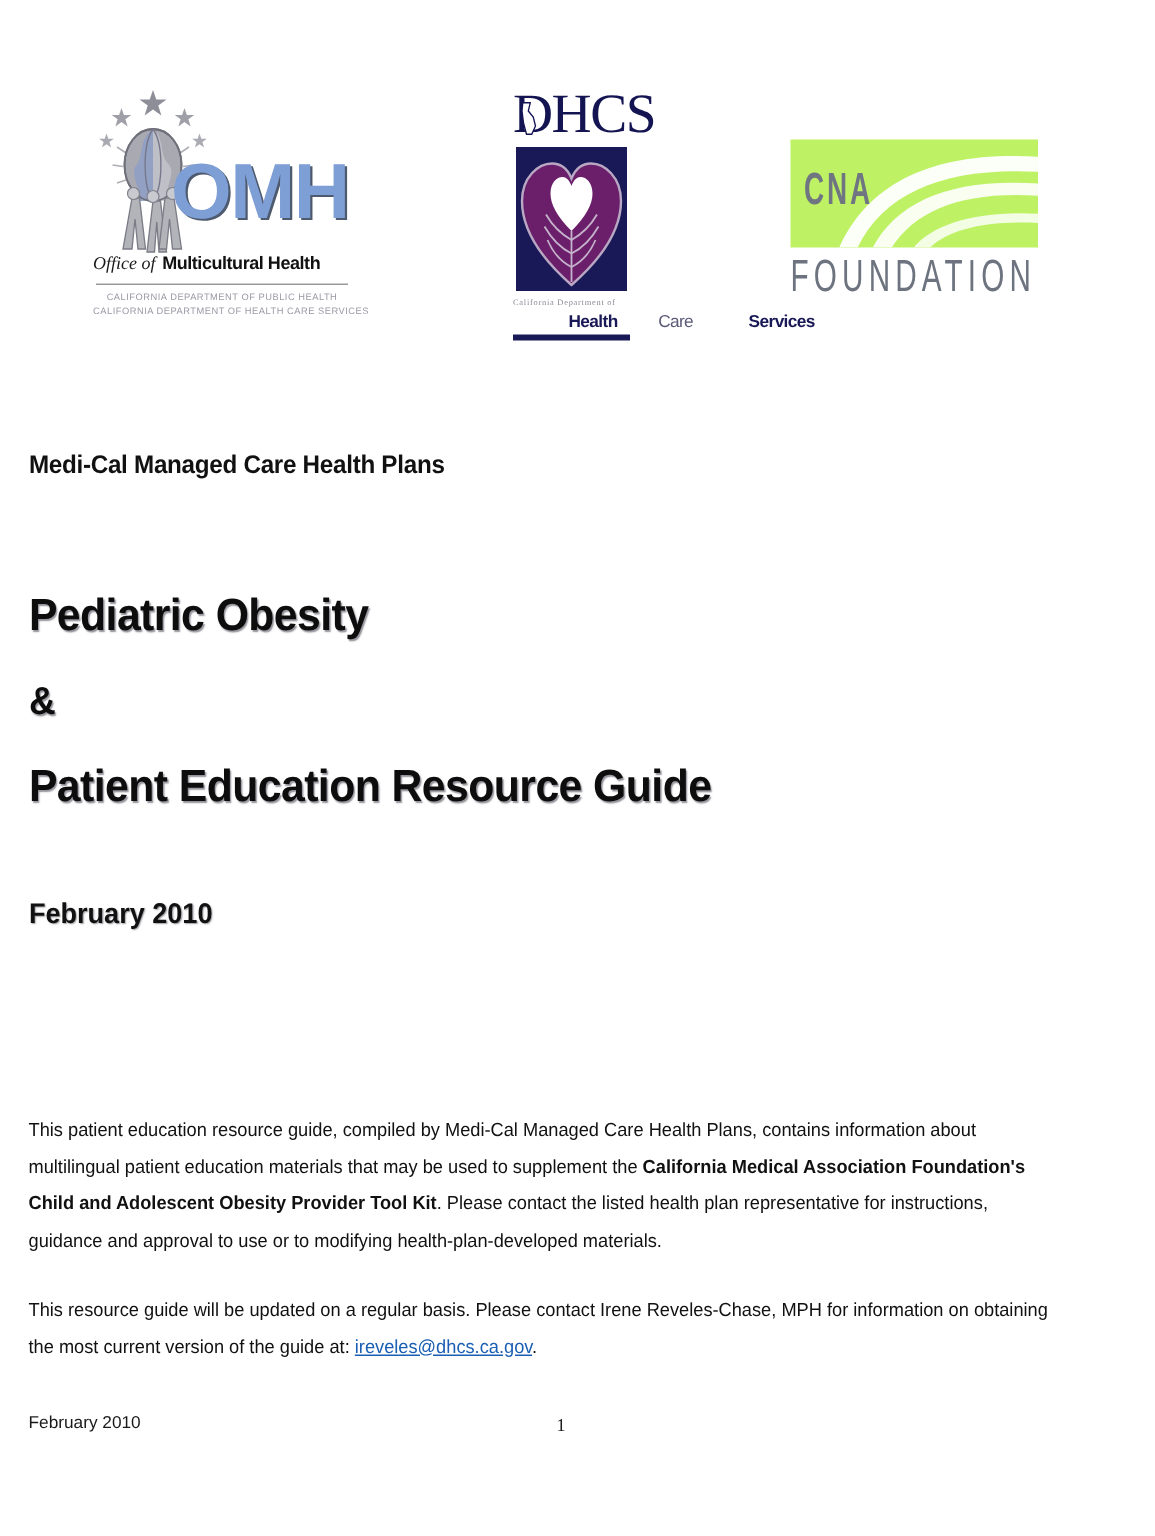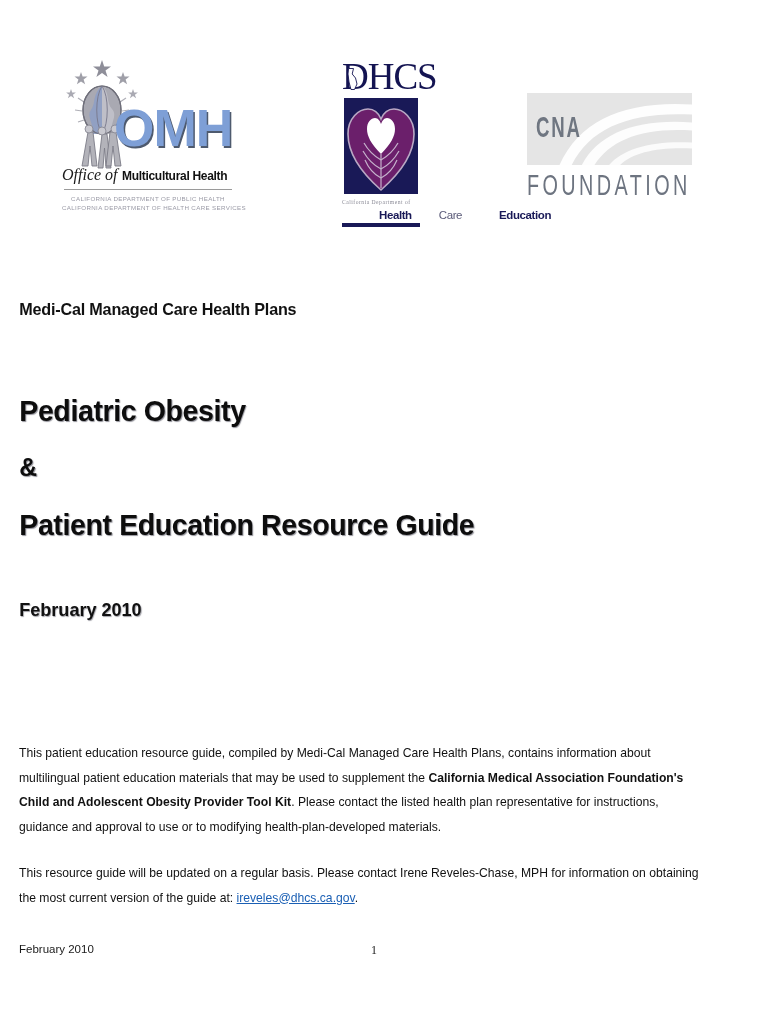--- a/index.html
+++ b/index.html
@@ -60,21 +60,21 @@
   .omh-tagline {
     position: absolute;
     top: 108px;
     left: 0px;
     width: 172px;
     white-space: nowrap;
   }
   .omh-tag-ital {
     font-family: "Liberation Serif", serif;
     font-style: italic;
-    font-size: 16px;
+    font-size: 12px;
     color: #1a1a1a;
   }
   .omh-tag-bold {
     font-family: "Liberation Sans", sans-serif;
     font-weight: bold;
     font-size: 12px;
     color: #111111;
     letter-spacing: -0.3px;
   }
   .omh-rule {
@@ -189,21 +189,21 @@
     position: absolute;
     left: 527px;
     top: 93px;
     width: 165px;
     height: 115px;
   }
   .cna-box {
     position: relative;
     width: 165px;
     height: 72px;
-    background: #e5e5e5;
+    background: #bef264;
     overflow: hidden;
   }
   .cna-letters {
     position: absolute;
     left: 9px;
     top: 19px;
     font-family: "Liberation Sans", sans-serif;
     font-weight: bold;
     font-size: 30px;
     line-height: 30px;
@@ -403,21 +403,21 @@
           <path d="M37 80 C29 76, 24 69, 21 62"></path>
           <path d="M37 80 C45 76, 50 69, 53 62"></path>
           <line x1="37" y1="56" x2="37" y2="90"></line>
         </g>
       </svg>
     </div>
 
     <div class="dhcs-sub">
       <span class="dhcs-sub-small">California Department of</span>
       <span class="dhcs-sub-main">
-        <span class="dhcs-health">Health</span><span class="dhcs-care">Care</span><span class="dhcs-services">Education</span>
+        <span class="dhcs-health">Health</span><span class="dhcs-care">Care</span><span class="dhcs-services">Services</span>
       </span>
     </div>
     <div class="dhcs-bar"></div>
   </div>
 
   <div class="cna-logo">
     <div class="cna-box">
       <svg width="165" height="72" viewBox="0 0 165 72" style="position:absolute;left:0;top:0;">
         <path d="M30 78 C50 26, 100 6, 172 12 L172 22 C105 17, 60 34, 42 78 Z" fill="#ffffff" opacity="0.95"></path>
         <path d="M52 78 C68 40, 110 24, 172 30 L172 38 C115 33, 80 47, 64 78 Z" fill="#ffffff" opacity="0.9"></path>

